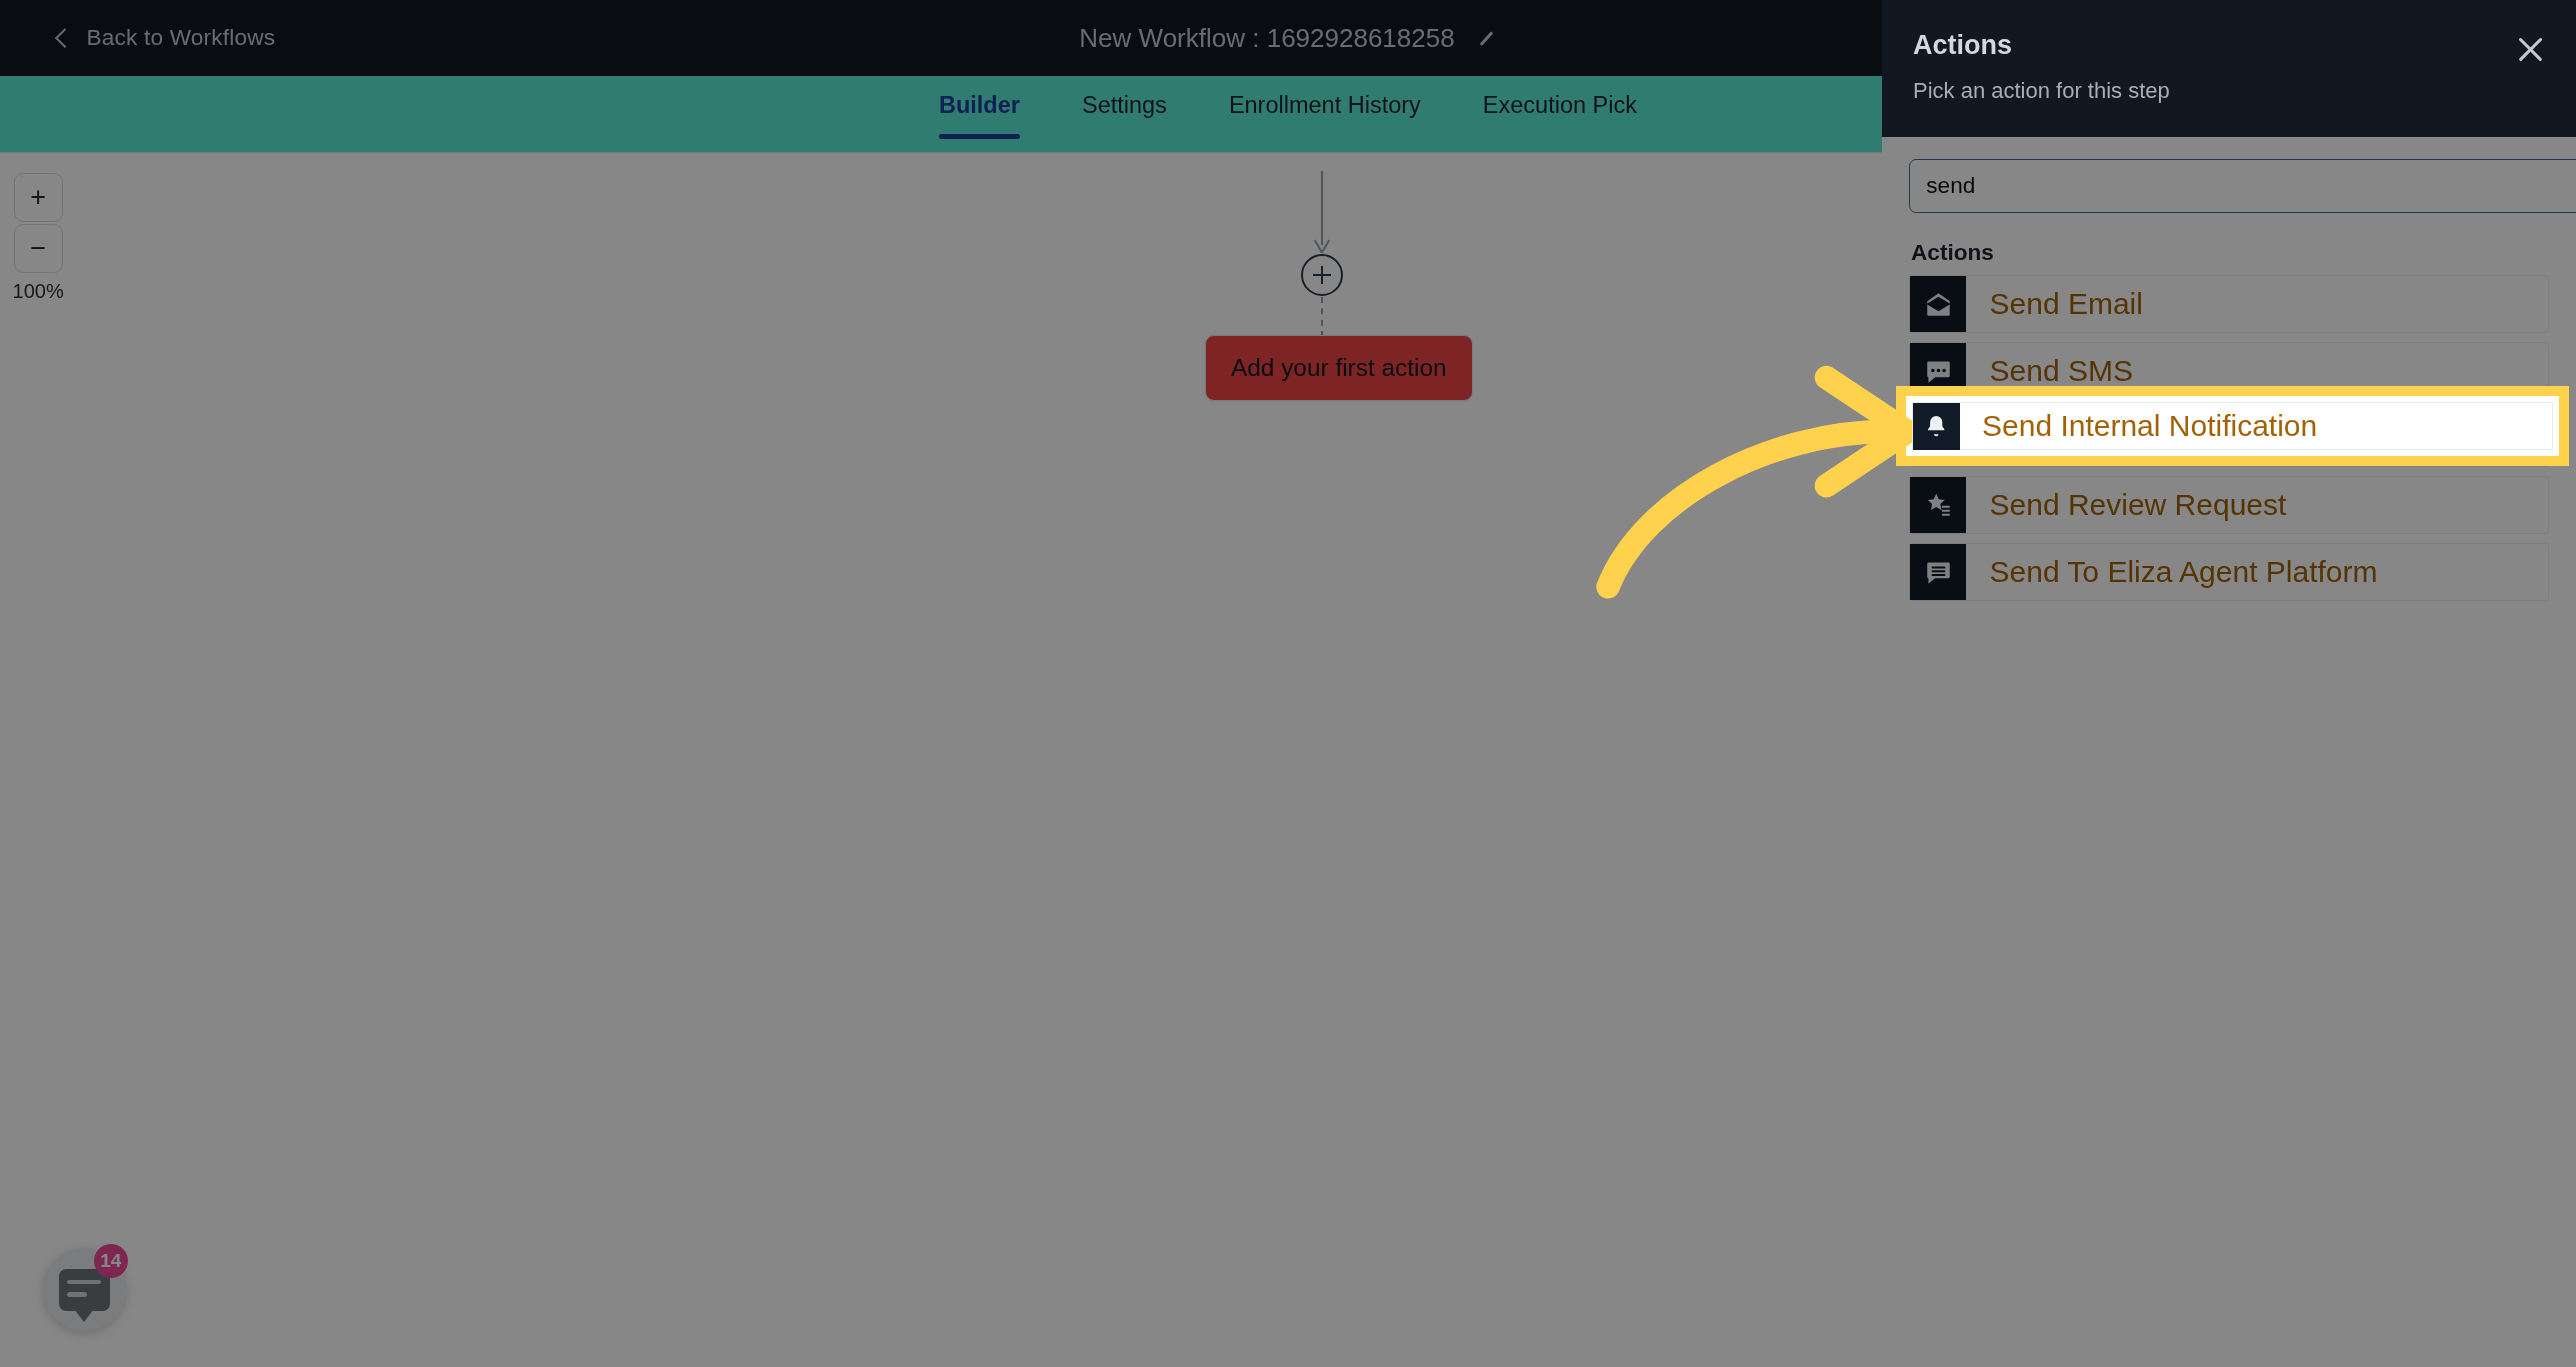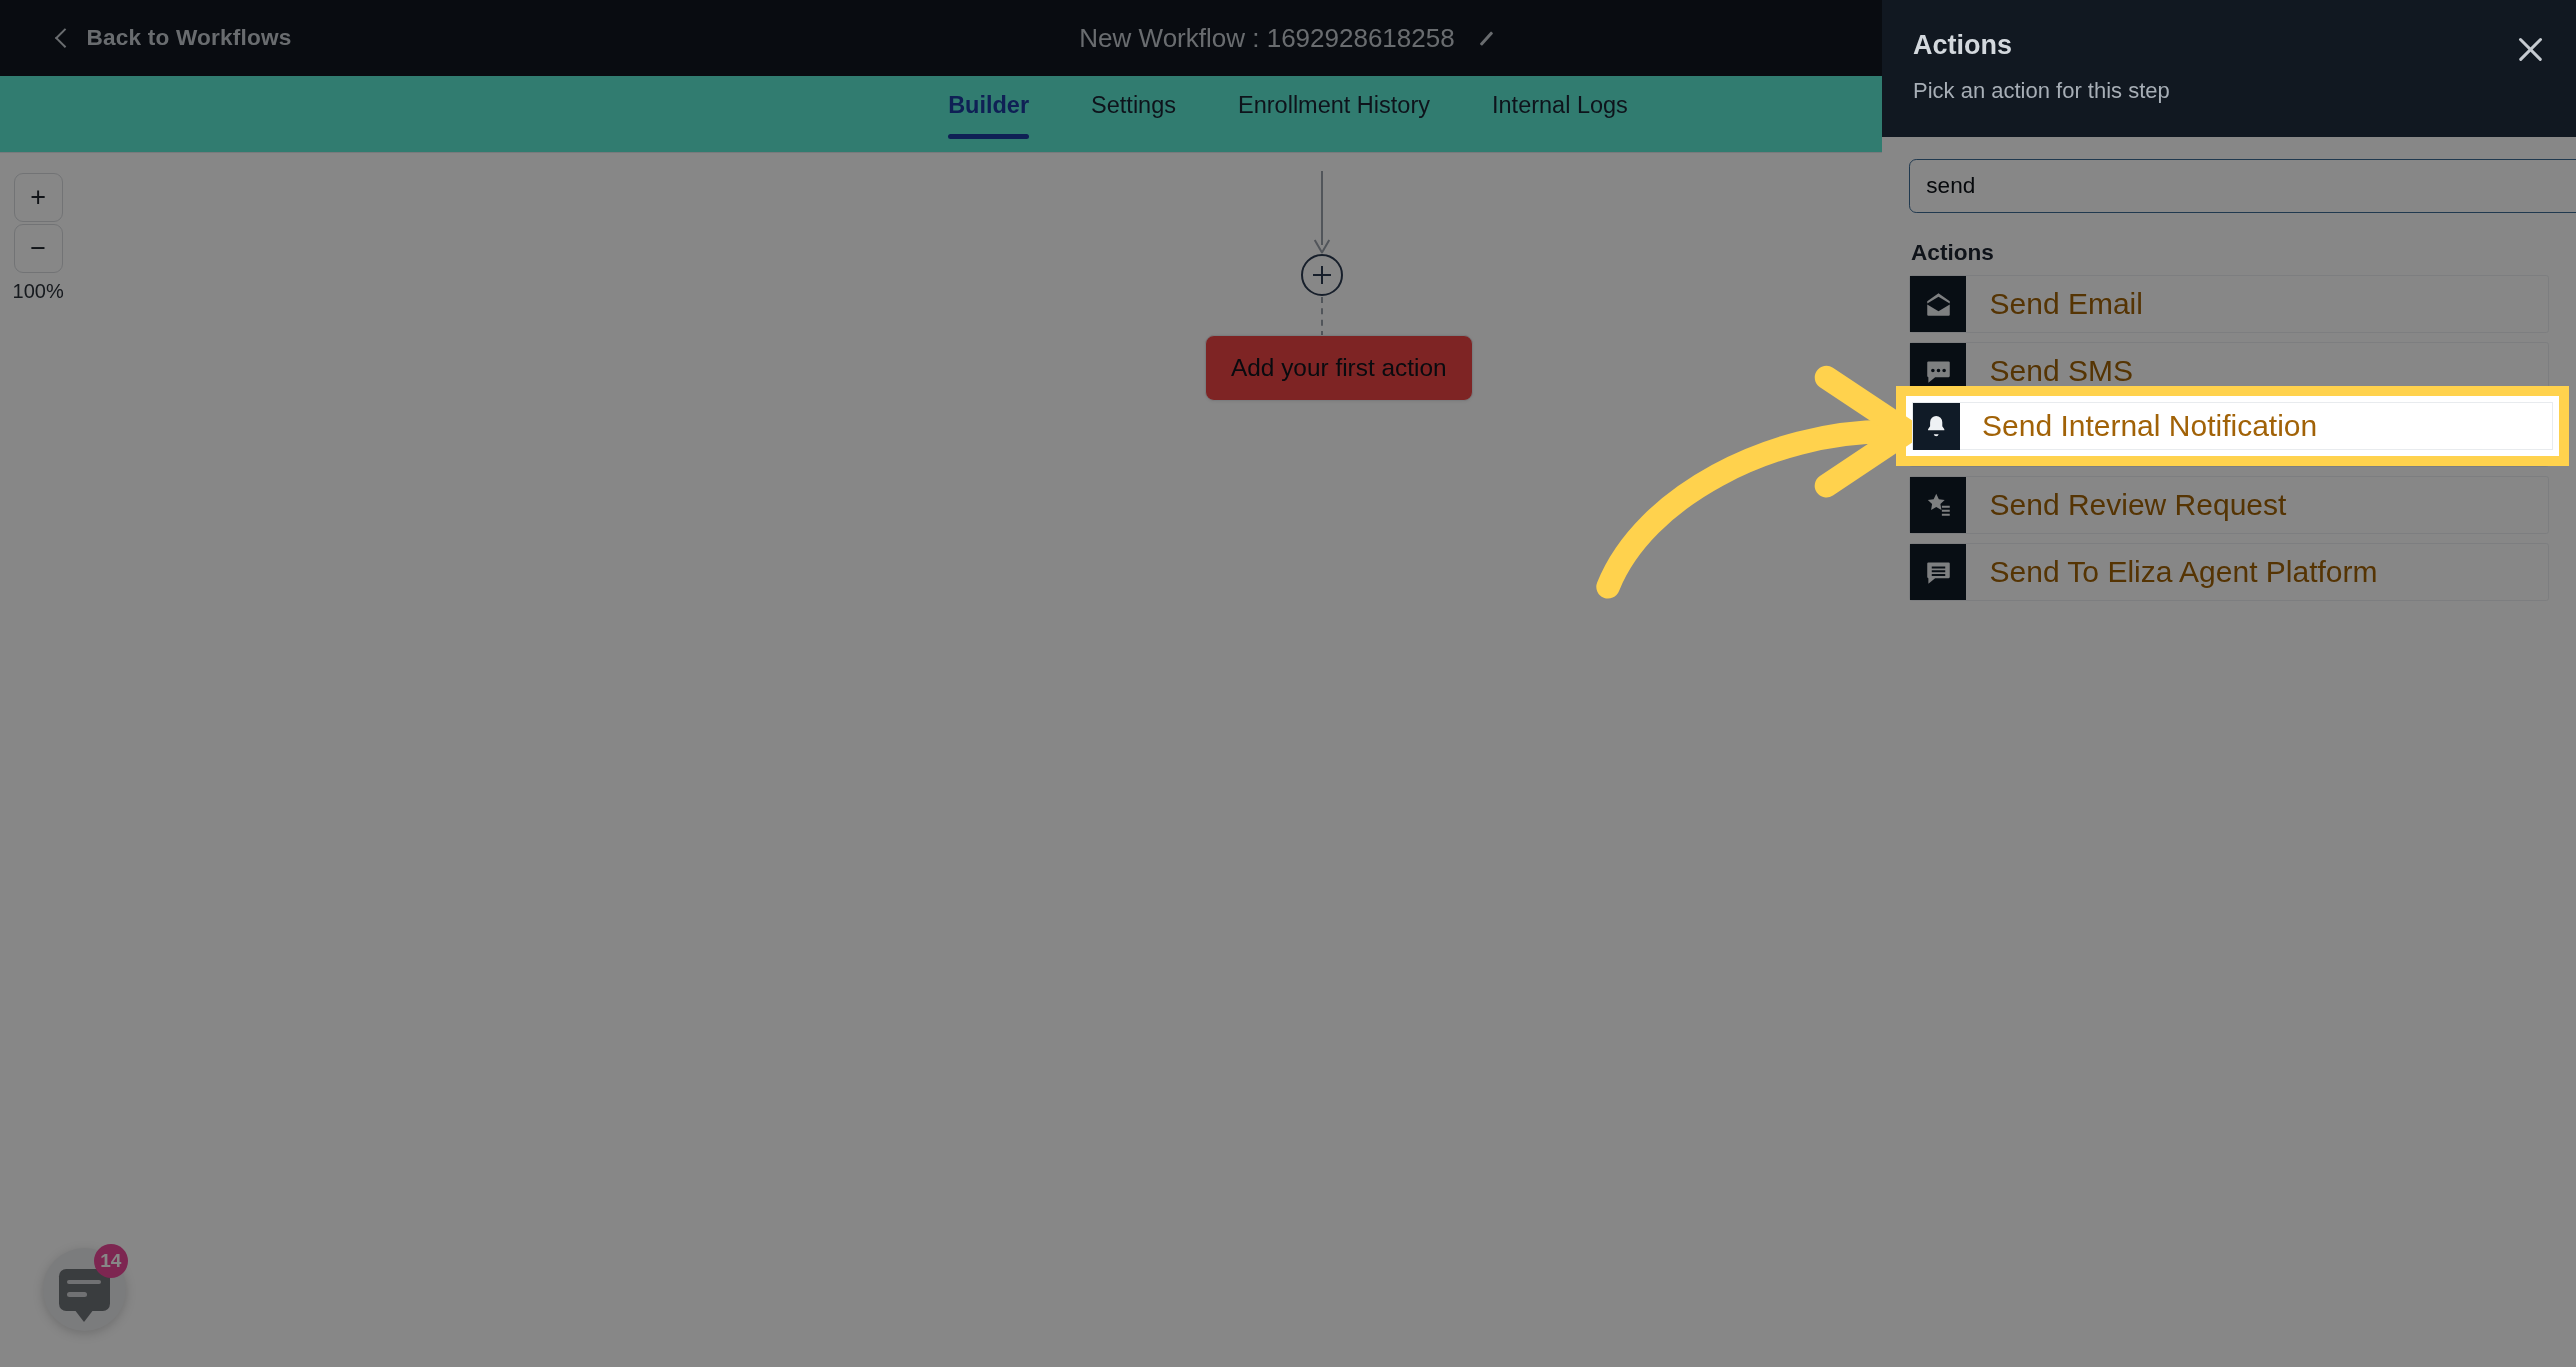--- a/index.html
+++ b/index.html
@@ -12,21 +12,21 @@
 
   #root { position: relative; width: 2576px; height: 1367px; background: #ffffff; }
 
   
   .topbar {
     position: absolute; top: 0; left: 0; width: 2576px; height: 76px;
     background: #111821; display: flex; align-items: center;
   }
   .back-wrap {
     display: flex; align-items: center; gap: 14.5px;
-    margin-left: 52px; cursor: pointer; font-weight: bold;
+    margin-left: 52px; cursor: pointer;
   }
   .chev-left {
     width: 20px; height: 20px; position: relative;
   }
   .chev-left::before {
     content: ""; position: absolute; left: 6.3px; top: 2.7px;
     width: 11.7px; height: 11.7px;
     border-left: 2.7px solid #c9ced4; border-bottom: 2.7px solid #c9ced4;
     transform: rotate(45deg);
   }
@@ -276,21 +276,21 @@
       <div class="tab active">
         <span>Builder</span>
       </div>
       <div class="tab">
         <span>Settings</span>
       </div>
       <div class="tab">
         <span>Enrollment History</span>
       </div>
       <div class="tab">
-        <span>Internal Logs</span>
+        <span>Execution Pick</span>
       </div>
     </div>
   </div>
 
   <div class="canvas">
 
     <div class="zoom-ctrls">
       <div class="zoom-btn">
         <span>+</span>
       </div>

